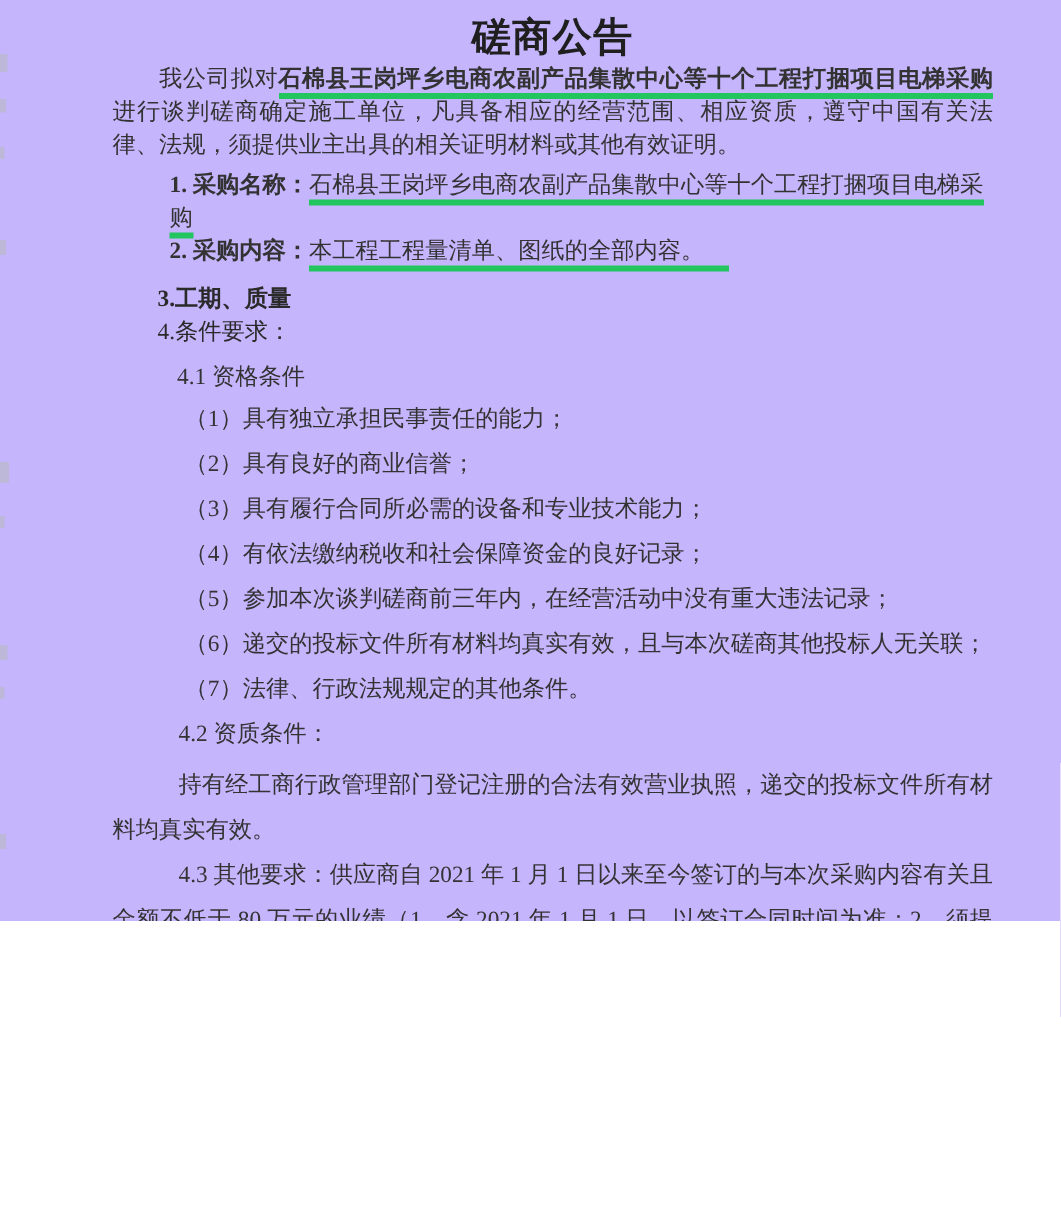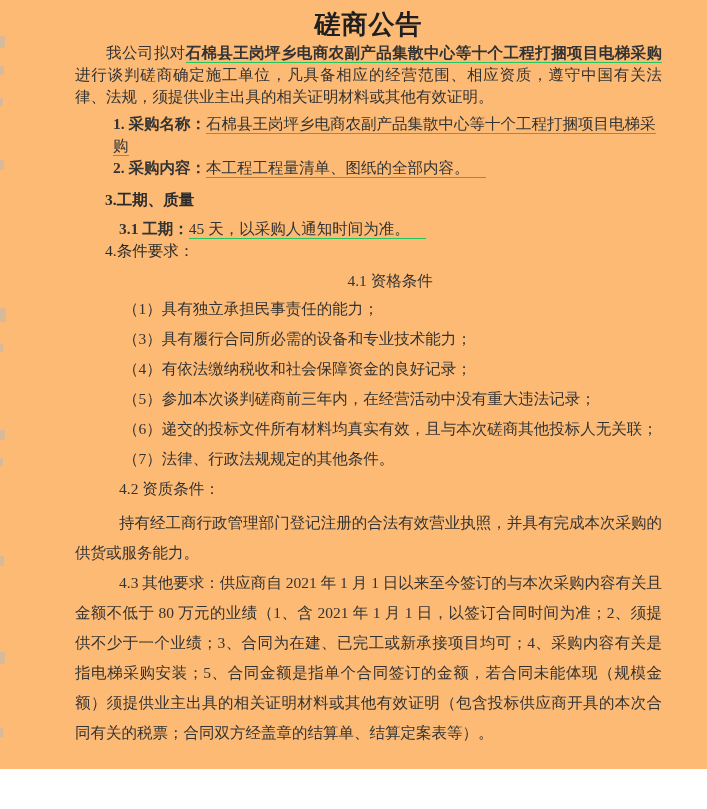--- a/index.html
+++ b/index.html
@@ -1,19 +1,19 @@
 <!DOCTYPE html>
 <html><head>
 <meta charset="utf-8">
 <style>
   html,body{margin:0;padding:0;background:#ffffff;}
   .page{
     position:relative;
-    width:707px;height:769px;
-    background:#fdba74;
+    width:707px;height:614px;
+    background:#c4b5fd;
     overflow:hidden;
     box-sizing:border-box;
     padding:0 45px 0 75px;
     font-family:"Liberation Serif","DejaVu Serif",serif;
     font-size:15.5px;
     color:#333333;
   }
   .title{
     font-size:26px;
     font-weight:700;
@@ -23,28 +23,28 @@
     color:#1f1f1f;
     letter-spacing:1px;
   }
   .intro{margin:2px 0 0;line-height:22px;text-align:justify;text-indent:31px;}
   .num-items{margin:5px 0 0 38px;}
   .num-item{line-height:22px;margin:0;}
   .h3{font-weight:700;margin:10px 0 0 30px;line-height:22px;color:#2a2a2a;}
   .s31{margin:7px 0 0 44px;line-height:22px;}
   .s32{margin:7px 0 0;line-height:29px;text-indent:44px;text-align:justify;}
   .h4{font-weight:400;margin:0 0 0 30px;line-height:22px;color:#2a2a2a;}
-  .s41h{margin:8px 0 0 43px;line-height:22px;text-align:center;}
+  .s41h{margin:8px 0 0 43px;line-height:22px;}
   ul.qlist{list-style:none;margin:6px 0 0;padding:0 0 0 48px;}
   .qlist li{line-height:22px;margin:0 0 8px;}
   .s42h{margin:0 0 0 44px;line-height:22px;}
   .s42b{margin:8px 0 0;line-height:30px;text-indent:44px;text-align:justify;}
   .s43{margin:0;line-height:30px;text-indent:44px;text-align:justify;}
   .b{font-weight:700;}
-  .u{border-bottom:1px solid #22c55e;padding-bottom:1px;}
+  .u{border-bottom:4px solid #22c55e;padding-bottom:1px;}
   .u-tail{padding-right:16px;}
   
   .art{position:absolute;left:0;background:#b9b9b9;opacity:.55;}
 </style>
 </head>
 <body>
 
 <div class="page">
 
   <div class="art" style="top:36px;width:5px;height:12px"></div>
@@ -64,35 +64,35 @@
 
   <p class="intro"><span>我公司拟对</span><span class="b u">石棉县王岗坪乡电商农副产品集散中心等十个工程打捆项目电梯采购</span><span>进行谈判磋商确定施工单位，凡具备相应的经营范围、相应资质，遵守中国有关法律、法规，须提供业主出具的相关证明材料或其他有效证明。</span></p>
 
   <div class="num-items">
     <p class="num-item"><span class="b">1. 采购名称：</span><span class="u">石棉县王岗坪乡电商农副产品集散中心等十个工程打捆项目电梯采购</span></p>
     <p class="num-item"><span class="b">2. 采购内容：</span><span class="u u-tail">本工程工程量清单、图纸的全部内容。</span></p>
   </div>
 
   <p class="h3">3.工期、质量</p>
 
-  <p class="s31"><span class="b">3.1 工期：</span><span class="u u-tail">45 天，以采购人通知时间为准。</span></p>
 
 
   <p class="h4">4.条件要求：</p>
 
   <p class="s41h">4.1 资格条件</p>
 
   <ul class="qlist">
     <li>（1）具有独立承担民事责任的能力；</li>
+    <li>（2）具有良好的商业信誉；</li>
     <li>（3）具有履行合同所必需的设备和专业技术能力；</li>
     <li>（4）有依法缴纳税收和社会保障资金的良好记录；</li>
     <li>（5）参加本次谈判磋商前三年内，在经营活动中没有重大违法记录；</li>
     <li>（6）递交的投标文件所有材料均真实有效，且与本次磋商其他投标人无关联；</li>
     <li>（7）法律、行政法规规定的其他条件。</li>
   </ul>
 
   <p class="s42h">4.2 资质条件：</p>
 
-  <p class="s42b">持有经工商行政管理部门登记注册的合法有效营业执照，并具有完成本次采购的供货或服务能力。</p>
+  <p class="s42b">持有经工商行政管理部门登记注册的合法有效营业执照，递交的投标文件所有材料均真实有效。</p>
 
   <p class="s43"><span>4.3 其他要求：</span><span>供应商自 2021 年 1 月 1 日以来至今签订的与本次采购内容有关且金额不低于 80 万元的业绩（1、含 2021 年 1 月 1 日，以签订合同时间为准；2、须提供不少于一个业绩；3、合同为在建、已完工或新承接项目均可；4、采购内容有关是指电梯采购安装；5、合同金额是指单个合同签订的金额，若合同未能体现（规模金额）须提供业主出具的相关证明材料或其他有效证明（包含投标供应商开具的本次合同有关的税票；合同双方经盖章的结算单、结算定案表等）。</span></p>
 
 </div>
 
 </body></html>

